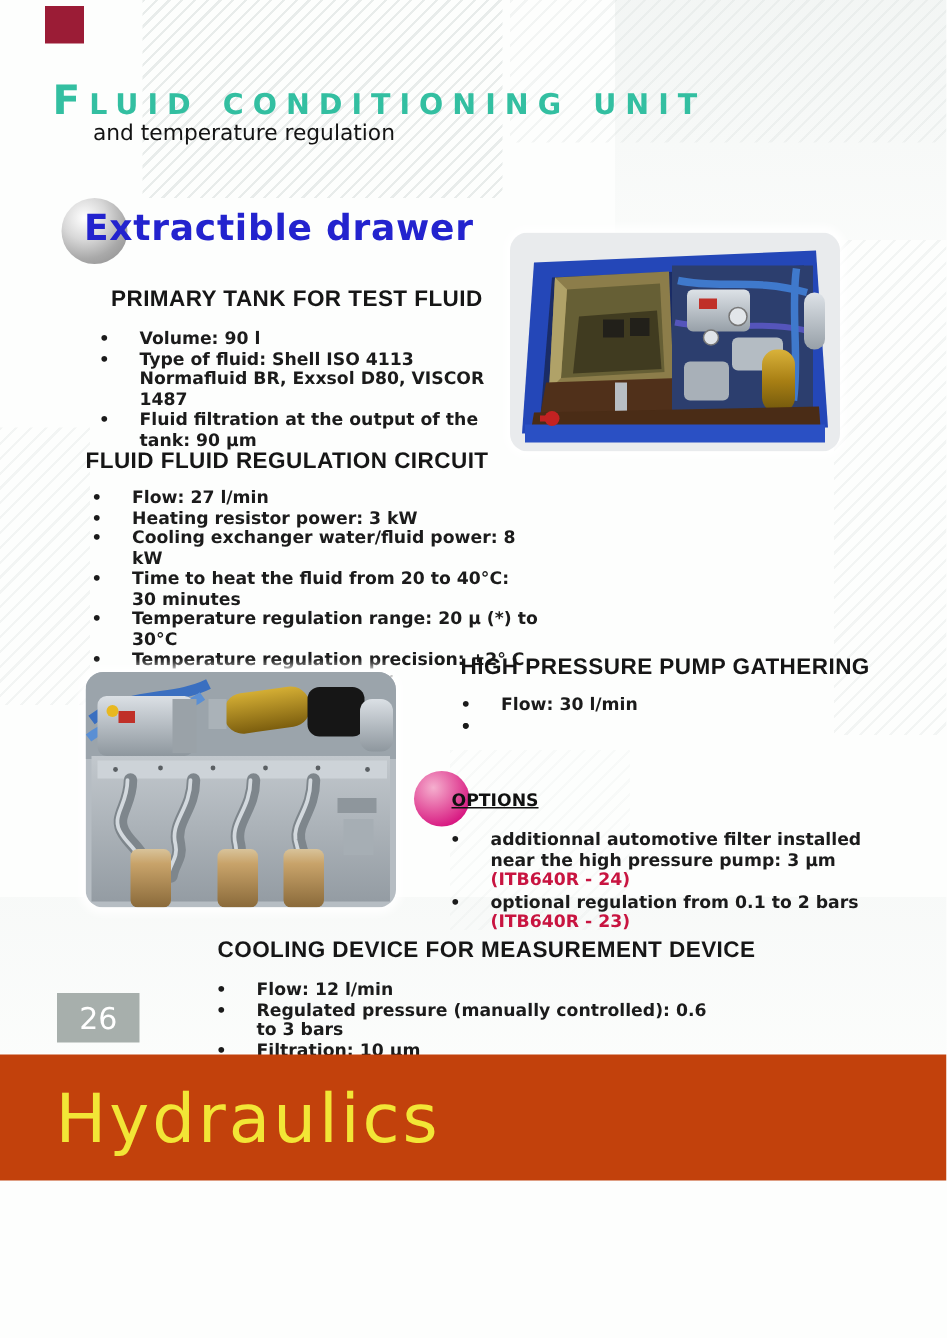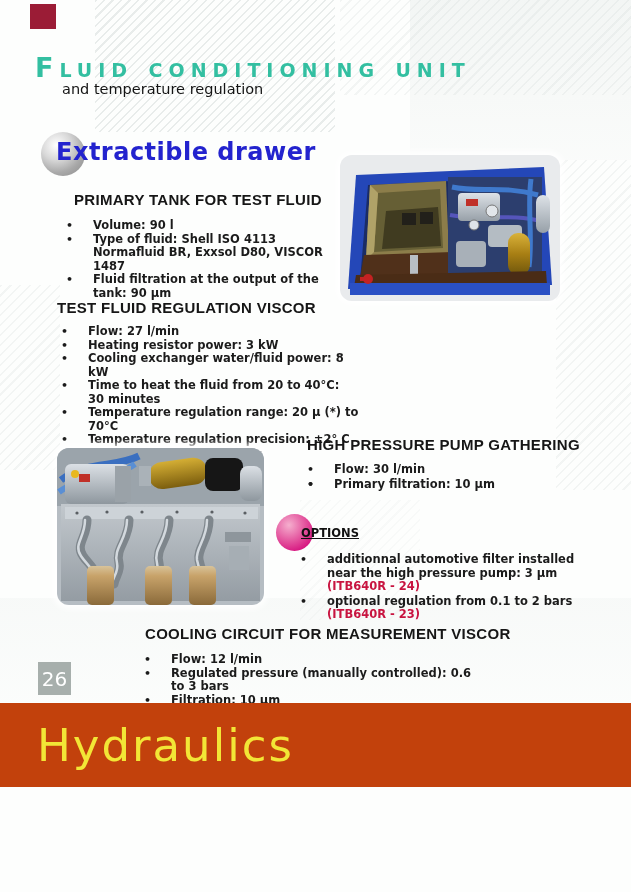--- a/index.html
+++ b/index.html
@@ -35,21 +35,21 @@
   .photo { border-radius:12px; overflow:hidden;
            box-shadow: inset 0 0 9px 7px rgba(255,255,255,.95), 0 0 6px 4px rgba(255,255,255,.9); }
   .photo svg { display:block; }
 
   
   .opt-circle { width:37px; height:37px; border-radius:50%;
                 background:radial-gradient(circle at 35% 30%, #F5AFCE 0%, #E4569F 45%, #D6117E 80%); }
   .opt-label { font-size:11.5px; font-weight:bold; text-decoration:underline; color:#111; }
 
   
-  .page-badge { width:33px; height:33px; background:#A7AFAC; color:#fff;
+  .page-badge { width:55px; height:33px; background:#A7AFAC; color:#fff;
                 display:flex; align-items:center; justify-content:center; font-size:20px; }
   .banner { background:#c2410c; }
   .banner-title { color:#F2E636; font-size:45px; font-weight:400; letter-spacing:2px;
                   font-family:"DejaVu Sans", sans-serif; }
 </style>
 </head>
 <body>
 
 <div class="abs hatch" style="left:95px; top:0; width:240px; height:132px;"></div>
 <div class="abs hatch-light" style="left:340px; top:0; width:291px; height:95px;"></div>
@@ -117,27 +117,27 @@
     <rect x="168" y="78" width="22" height="42" rx="10" fill="url(#gold1)"></rect>
     <rect x="196" y="40" width="14" height="38" rx="7" fill="url(#silv1)"></rect>
 
     <polygon points="16,120 206,116 207,130 14,132" fill="#4a2c16"></polygon>
     <rect x="10" y="128" width="200" height="12" fill="#2a50c4"></rect>
     <circle cx="28" cy="124" r="5" fill="#c32222"></circle>
       <rect x="20" y="122" width="10" height="4" fill="#c32222"></rect>
   </svg>
 </div>
 
-<div class="abs sec-heading" style="left:57px; top:299px;">TEST FLUID REGULATION VISCOR</div>
+<div class="abs sec-heading" style="left:57px; top:299px;">FLUID FLUID REGULATION CIRCUIT</div>
 <ul class="blist abs" style="left:59px; top:325px; width:300px;">
   <li><span class="dot">•</span><span>Flow: 27 l/min</span></li>
   <li><span class="dot">•</span><span>Heating resistor power: 3 kW</span></li>
   <li><span class="dot">•</span><span>Cooling exchanger water/fluid power: 8 kW</span></li>
   <li><span class="dot">•</span><span>Time to heat the fluid from 20 to 40°C: 30 minutes</span></li>
-  <li><span class="dot">•</span><span>Temperature regulation range: 20 µ (*) to 70°C</span></li>
+  <li><span class="dot">•</span><span>Temperature regulation range: 20 µ (*) to 30°C</span></li>
   <li><span class="dot">•</span><span>Temperature regulation precision: ±2° C</span></li>
   <li class="footnote" style="width:250px;"><span class="dot">•</span><span>(*) : depending on cooling water temperature (minimum bench temperature is 5°C above water temperature)</span></li>
 </ul>
 
 <div class="abs photo" style="left:57px; top:448px; width:207px; height:157px;">
   <svg width="207" height="157" viewBox="0 0 207 157">
     <defs>
       <linearGradient id="silv2" x1="0" y1="0" x2="0" y2="1">
         <stop offset="0" stop-color="#dbe0e5"></stop>
           <stop offset="1" stop-color="#8e979e"></stop>
@@ -198,31 +198,31 @@
     <rect x="30" y="118" width="27" height="39" rx="5" fill="url(#tan)"></rect>
     <rect x="88" y="118" width="27" height="39" rx="5" fill="url(#tan)"></rect>
     <rect x="132" y="118" width="27" height="39" rx="5" fill="url(#tan)"></rect>
   </svg>
 </div>
 
 <div class="abs sec-heading" style="left:307px; top:436px;">HIGH PRESSURE PUMP GATHERING</div>
 <ul class="blist abs" style="left:305px; top:463px; width:310px;">
   <li style="margin-bottom:1px;"><span class="dot">•</span><span>Flow: 30 l/min</span></li>
   <li style="margin-bottom:1px;"><span class="dot">•</span></li>
-  <li><span class="dot">•</span><span>Primary filtration: 10 µm</span></li>
+  <li><span class="dot">•</span></li>
 </ul>
 
 <div class="abs opt-circle" style="left:276px; top:514px;"></div>
 <div class="abs opt-label" style="left:301px; top:526px;">OPTIONS</div>
 <ul class="blist abs" style="left:298px; top:553px; width:302px;">
   <li style="margin-bottom:1px;"><span class="dot">•</span><span>additionnal automotive filter installed near the high pressure pump: 3  µm </span><span class="ref">(ITB640R - 24)</span></li>
   <li><span class="dot">•</span><span>optional regulation from 0.1 to 2 bars </span><span class="ref">(ITB640R - 23)</span></li>
 </ul>
 
-<div class="abs sec-heading" style="left:145px; top:625px;">COOLING CIRCUIT FOR MEASUREMENT VISCOR</div>
+<div class="abs sec-heading" style="left:145px; top:625px;">COOLING DEVICE FOR MEASUREMENT DEVICE</div>
 <ul class="blist abs" style="left:142px; top:653px; width:340px;">
   <li><span class="dot">•</span><span>Flow: 12 l/min</span></li>
   <li><span class="dot">•</span><span>Regulated pressure (manually controlled): 0.6 to 3 bars</span></li>
   <li><span class="dot">•</span><span>Filtration: 10 µm</span></li>
 </ul>
 
 <div class="abs page-badge" style="left:38px; top:662px;">
   <span>26</span>
 </div>
 

